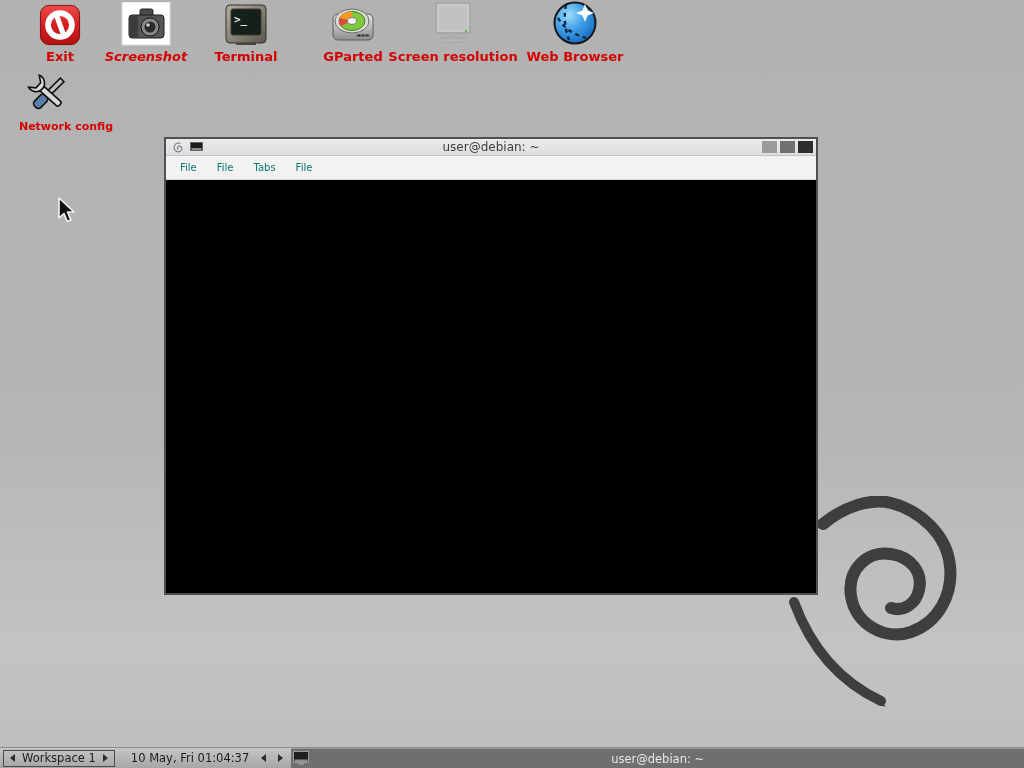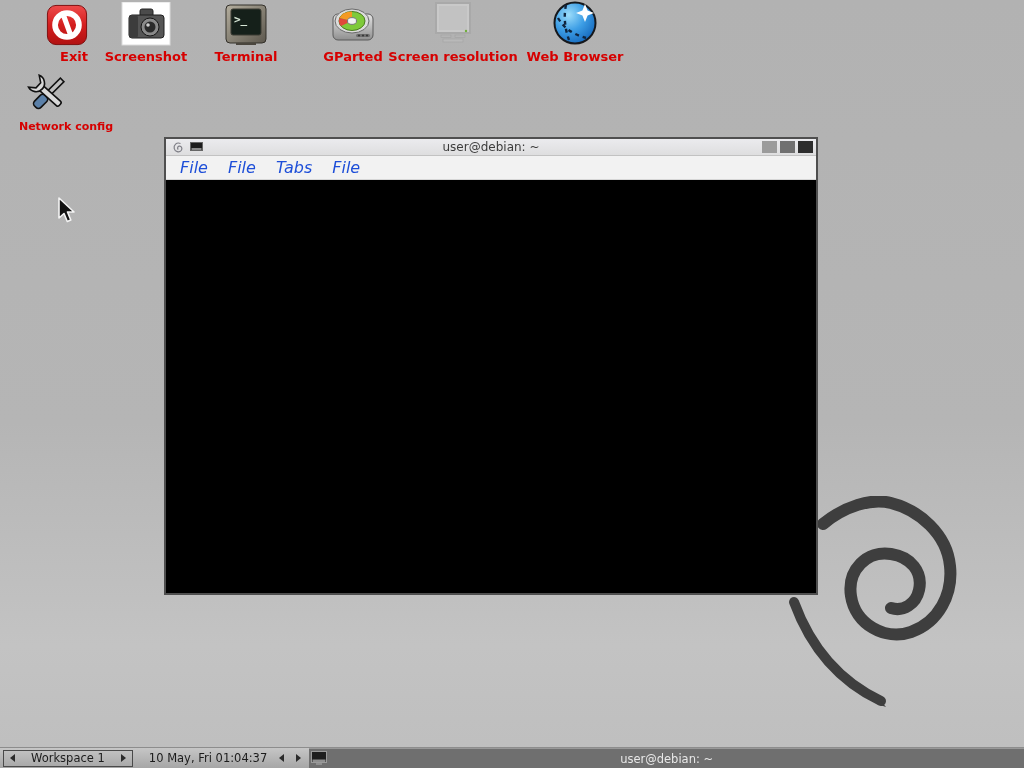--- a/index.html
+++ b/index.html
@@ -6,55 +6,55 @@
   html,body { width:1024px; height:768px; overflow:hidden; }
   body {
     font-family:"DejaVu Sans","Liberation Sans",sans-serif;
     position:relative;
     background:linear-gradient(180deg,#b2b2b2 0%,#b5b5b5 55%,#c3c3c3 84%,#bebebe 100%);
   }
   
   .dicon { position:absolute; top:2px; display:flex; flex-direction:column; align-items:center; cursor:default; }
   .dicon .glyph { height:44px; display:flex; align-items:flex-end; justify-content:center; }
   .dicon .dlabel { margin-top:4px; font-size:13px; font-weight:bold; color:#d60000; white-space:nowrap; line-height:14px; }
-  .di-exit   { left:8px;   width:80px;align-items:flex-end; }
-  .di-shot   { left:101px; width:90px; }
+  .di-exit   { left:20px;   width:80px; }
+  .di-shot   { left:101px; width:90px;font-style:italic; }
   .di-term   { left:201px; width:90px; }
   .di-gpart  { left:310px; width:86px; }
   .di-res    { left:389px; width:128px; }
   .di-web    { left:517px; width:116px; }
   .di-net    { left:2px; top:72px; width:92px; }
   .di-net .dlabel { font-size:11px;padding-left:36px; }
   
   .window { position:absolute; left:164px; top:137px; width:654px; height:458px;
             border:2px solid #4f4f4f; background:#000; display:flex; flex-direction:column; }
   .titlebar { height:17px; background:linear-gradient(#ebebee,#dededf); border-bottom:1px solid #c2c2c2;
               position:relative; display:flex; align-items:center; flex:0 0 auto; }
   .tb-icons { display:flex; align-items:center; gap:6px; margin-left:6px; }
   .tb-title { position:absolute; left:0; right:0; text-align:center; font-size:12px; color:#3c3c3c; }
   .tb-btns { position:absolute; right:3px; top:2px; display:flex; gap:3px; }
   .tb-btn { width:15px; height:12px; }
   .tb-min { background:#9b9b9b; } .tb-max { background:#707070; } .tb-close { background:#2d2d2d; }
   .menubar { height:24px; background:#f2f2f2; border-bottom:1px solid #d6d6d6;
              display:flex; align-items:center; padding-left:4px; flex:0 0 auto; }
-  .menu-item { font-size:16px; color:#1d4ed8; padding:0 10px;font-style:italic; }
+  .menu-item { font-size:10px; color:#0f766e; padding:0 10px; }
   .termarea { flex:1; background:#000; position:relative; padding:4px 16px 2px 3px;
               font-family:"DejaVu Sans Mono","Liberation Mono",monospace; font-size:13px; font-weight:bold; }
   .prompt-user { color:#4fc74f; }
   .prompt-rest { color:#cfcfcf; font-weight:normal; }
   .cursor-block { display:inline-block; width:8px; height:14px; background:#a4a8a4; margin-left:7px; vertical-align:text-bottom; }
   .scrollbar { position:absolute; top:3px; bottom:2px; right:2px; width:10px; background:#0a0a0a; }
   .scroll-thumb { position:absolute; top:3px; bottom:0; left:1px; width:8px; background:#8b8f8b;
                   border:1px solid #5d615d; border-radius:4px; }
   
   .taskbar { position:absolute; left:0; bottom:0; width:1024px; height:21px;
              background:linear-gradient(#c6c6c6,#a6a6a6); border-top:1px solid #8d8d8d;
              display:flex; align-items:center; font-size:11.5px; color:#1c1c1c; }
   .pager { margin-left:3px; height:17px; border:1px solid #4a4a4a; display:flex; align-items:center;
-           padding:0 6px; gap:16px; }
+           padding:0 6px; gap:7px; }
   .tri { width:0; height:0; border-top:4px solid transparent; border-bottom:4px solid transparent; }
   .tri-l { border-right:5px solid #2b2b2b; }
   .tri-r { border-left:5px solid #2b2b2b; }
   .clock { margin-left:16px; white-space:nowrap; }
   .task-arrows { display:flex; gap:12px; margin-left:12px; }
   .taskbtn { flex:1; align-self:stretch; margin-left:8px; background:#6f6f6f; border-top:1px solid #989898;
              position:relative; display:flex; align-items:center; justify-content:center;
              color:#e8e8e8; font-size:11.5px; }
   .taskbtn .ticon { position:absolute; left:2px; top:2px; }
   

